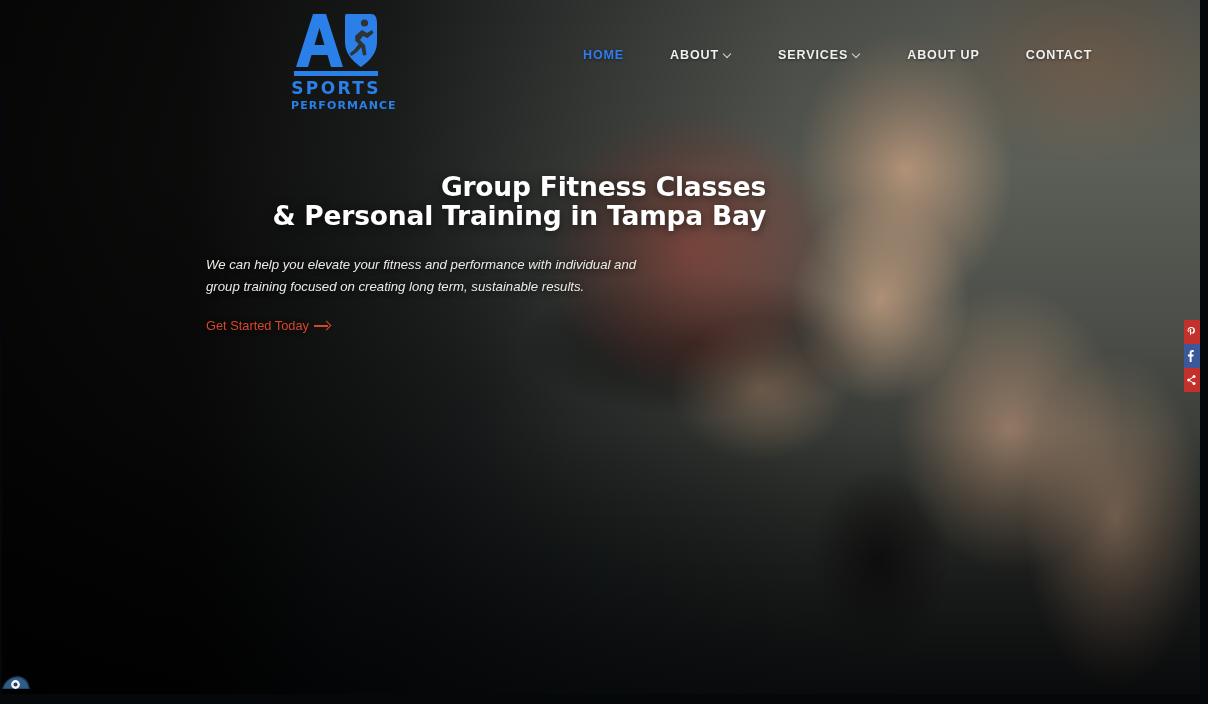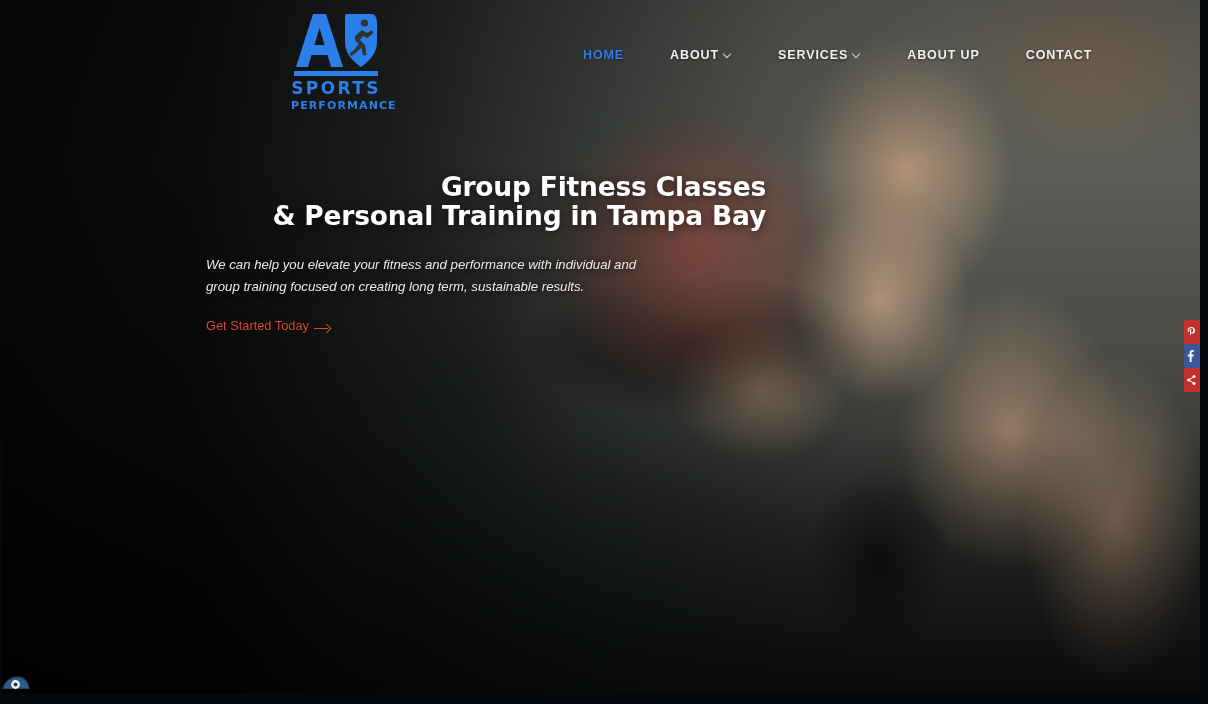--- a/index.html
+++ b/index.html
@@ -132,21 +132,21 @@
   }
   .hero-sub {
     margin-top:24px;
     font-size:13.2px; line-height:22px;
     color:#eceae6; font-weight:400;
     max-width:432px;
     text-shadow:0 1px 6px rgba(0,0,0,.6);
     font-style:italic;
   }
   .hero-cta {
-    display:inline-flex; align-items:flex-end; gap:5px;
+    display:inline-flex; align-items:center; gap:5px;
     margin-top:20px;
     font-size:12.8px; font-weight:500;
     color:#d9462c;
     cursor:pointer;
     text-shadow:0 1px 5px rgba(0,0,0,.5);
   }
   .cta-arrow { display:inline-block; position:relative; width:17px; height:10px; }
   .cta-arrow::before {
     content:""; position:absolute; left:0; top:4.5px;
     width:14px; height:1.6px; background:#d9462c;

